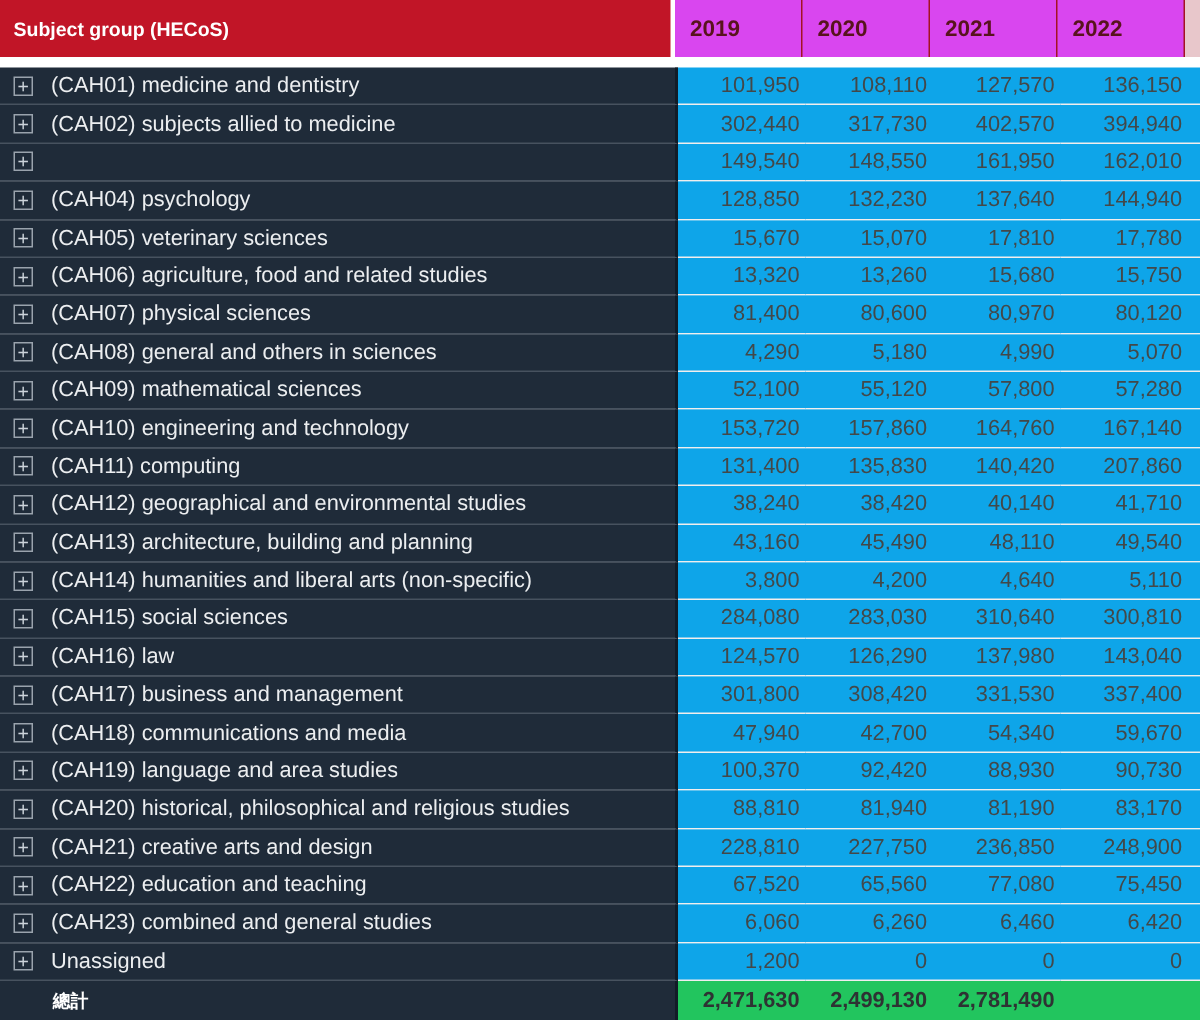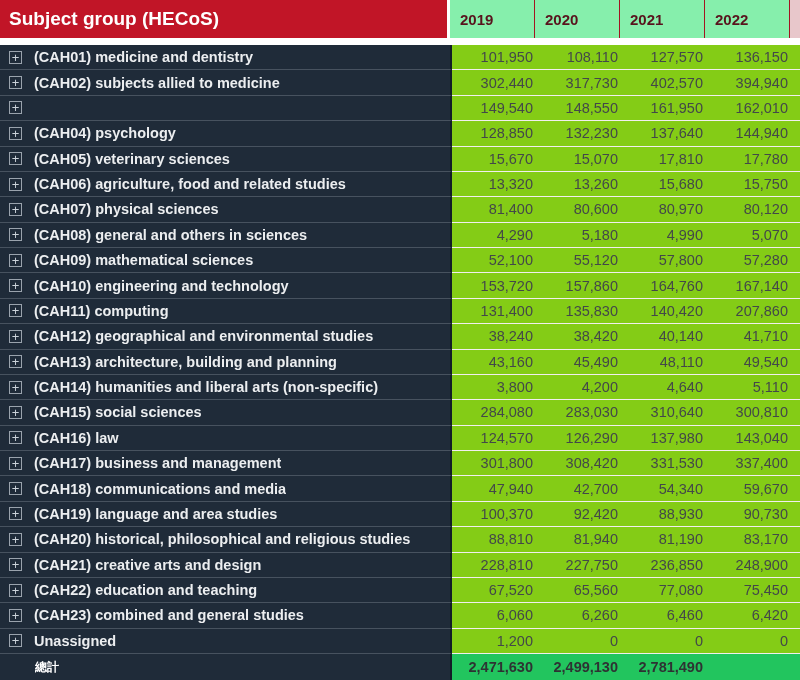--- a/index.html
+++ b/index.html
@@ -8,24 +8,24 @@
     font-family:"Liberation Sans", sans-serif;
     -webkit-font-smoothing:antialiased;
     overflow:hidden;
   }
   .matrix{width:800px;height:680px;display:flex;flex-direction:column;}
 
   
   .header-row{display:flex;height:38px;flex:0 0 38px;}
   .h-label{
     width:450px;flex:0 0 450px;background:#c11527;color:#ffffff;
-    font-weight:700;font-size:19px;display:flex;align-items:center;
+    font-weight:700;font-size:13px;display:flex;align-items:center;
     padding-left:9px;box-sizing:border-box;border-right:3px solid #ffffff;
   }
-  .h-years{flex:1;display:flex;background:#86efac;justify-content:flex-end;}
+  .h-years{flex:1;display:flex;background:#d946ef;justify-content:flex-end;}
   .h-year{
     width:85px;flex:0 0 85px;color:#58131d;font-weight:700;font-size:15px;
     display:flex;align-items:center;padding-left:10px;box-sizing:border-box;
     border-right:1px solid #a31322;
   }
   .h-corner{flex:1;background:#e8c7cb;}
 
   .header-gap{height:7px;flex:0 0 7px;background:#ffffff;}
 
   
@@ -34,22 +34,22 @@
   .r-label{
     width:452px;flex:0 0 452px;background:#1f2b39;color:#eceef0;
     font-size:14.5px;display:flex;align-items:center;box-sizing:border-box;
     border-bottom:1px solid #47525f;border-right:2px solid #121c27;
   }
   .expand-icon{
     width:13px;height:13px;flex:0 0 13px;border:1px solid #9aa3ad;
     color:#ccd3da;font-size:13px;line-height:11px;text-align:center;
     margin:0 12px 0 9px;box-sizing:border-box;font-weight:400;
   }
-  .r-text{white-space:nowrap;overflow:hidden;font-weight:bold;}
-  .r-values{flex:1;display:flex;background:#84cc16;}
+  .r-text{white-space:nowrap;overflow:hidden;}
+  .r-values{flex:1;display:flex;background:#0ea5e9;}
   .r-val{
     width:85px;flex:0 0 85px;box-sizing:border-box;padding-right:4px;
     color:#434849;font-size:14.5px;display:flex;align-items:center;
     justify-content:flex-end;border-bottom:1px solid #f1eeee;
   }
   .r-val-last-pad{flex:1;border-bottom:1px solid #f1eeee;}
 
   
   .total-row{display:flex;height:26px;flex:0 0 26px;}
   .total-row .r-label{border-bottom:none;font-weight:700;color:#ffffff;font-size:12px;}

